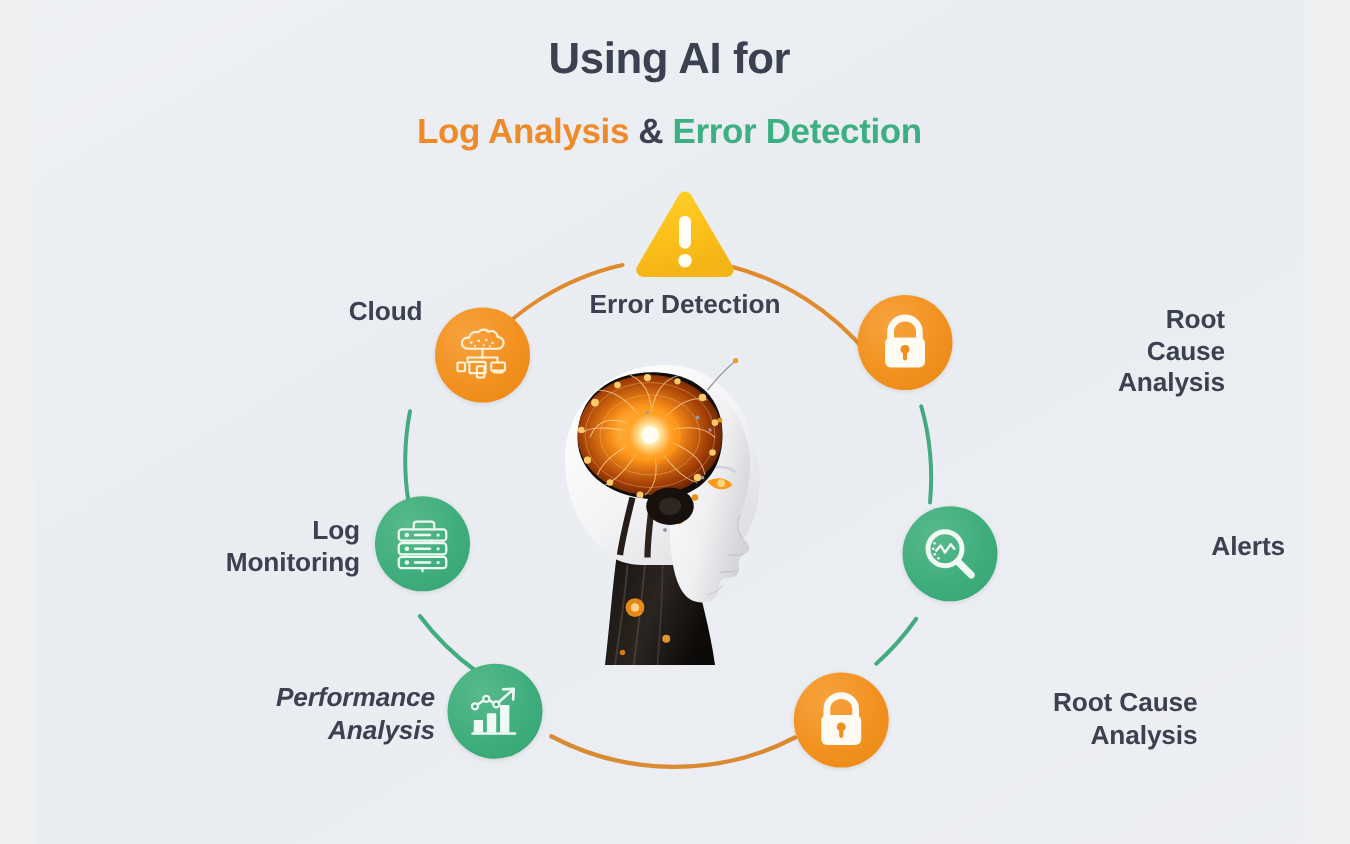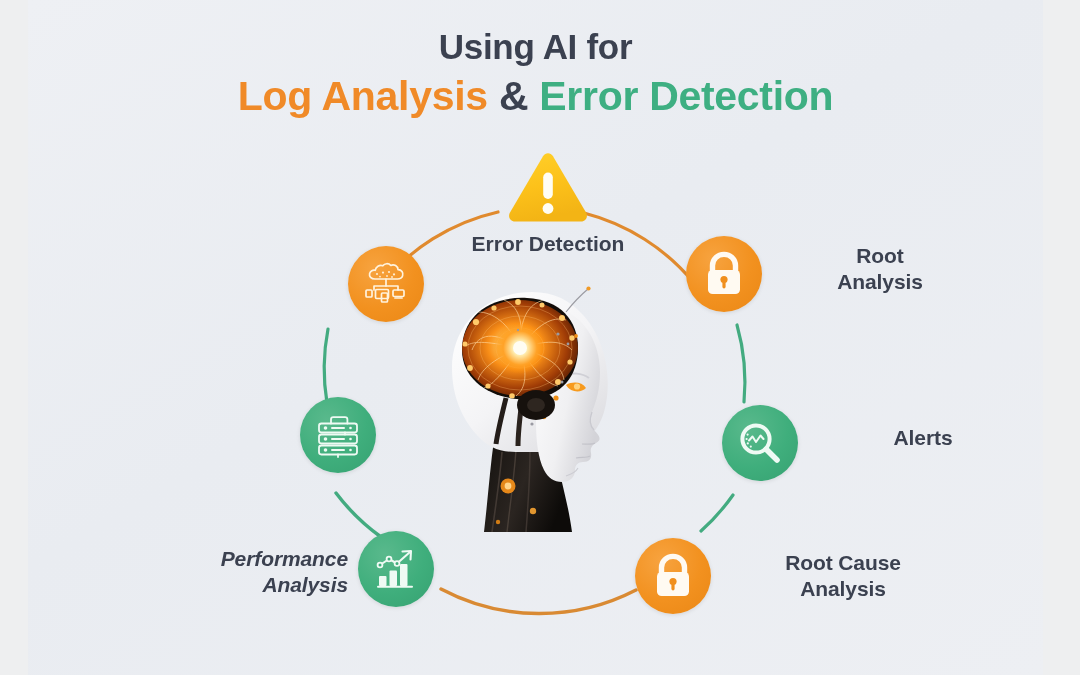--- a/index.html
+++ b/index.html
@@ -42,24 +42,24 @@
     text-align: center;
     line-height: 1.08;
   }
   .title-line1 {
     font-size: 35px;
     font-weight: bold;
     color: #3b4150;
     letter-spacing: -0.3px;
   }
   .title-line2 {
-    font-size: 41px;
+    font-size: 28px;
     font-weight: bold;
     letter-spacing: -0.3px;
-    margin-top: 8px;
+    margin-top: 24px;
   }
   .t-orange { color: #f08a28; }
   .t-amp    { color: #3b4150; }
   .t-green  { color: #3eaf82; }
 
   
   #ring-svg {
     position: absolute;
     left: 0; top: 0;
     width: 1015px;
@@ -97,21 +97,21 @@
 
   
   .node-label {
     position: absolute;
     font-size: 21px;
     font-weight: bold;
     color: #3b4150;
     line-height: 1.22;
     letter-spacing: -0.1px;
   }
-  .lbl-right { text-align: center; }
+  .lbl-right { text-align: right; }
   .lbl-left  { text-align: right; }
 
   
   #warn-tri {
     position: absolute;
     left: 479px;
     top: 152px;
     width: 82px;
     height: 72px;
   }
@@ -324,32 +324,34 @@
             <circle cx="21" cy="12.6" r="1.1"></circle>
           <circle cx="27" cy="12" r="1.1"></circle>
             <circle cx="32" cy="14.4" r="1.1"></circle>
           <circle cx="18" cy="16.6" r="0.9"></circle>
             <circle cx="25" cy="16" r="0.9"></circle>
           <circle cx="30" cy="17" r="0.9"></circle>
         </g>
       </svg>
     </div>
     <div class="node-label lbl-left" style="left:110px; top:237px; width:200px;">
+      <div>Cloud</div>
     </div>
 
     <div class="node orange" style="left:658px; top:236px;">
       <svg width="44" height="46" viewBox="0 0 44 46">
         <path d="M10.5 20 L10.5 14.5 C10.5 8.2 15.6 3.4 22 3.4 C28.4 3.4 33.5 8.2 33.5 14.5 L33.5 20" fill="none" stroke="#fffaf2" stroke-width="5.4" stroke-linecap="round"></path>
         <rect x="6" y="19" width="32" height="24" rx="4.6" fill="#fffaf2"></rect>
         <circle cx="22" cy="28.5" r="3.6" fill="#f08f1e"></circle>
         <rect x="20.4" y="29" width="3.2" height="8.4" rx="1.6" fill="#f08f1e"></rect>
       </svg>
     </div>
     <div class="node-label lbl-right" style="left:752px; top:243px; width:200px;">
       <div>Root</div>
+      <div>Cause</div>
       <div>Analysis</div>
     </div>
 
     <div class="node green" style="left:272px; top:397px;">
       <svg width="48" height="48" viewBox="0 0 48 48">
         <g fill="none" stroke="#eefaf3" stroke-width="1.8" stroke-linejoin="round" stroke-linecap="round">
           <rect x="5" y="12.5" width="38" height="9" rx="2.4"></rect>
           <rect x="5" y="23.5" width="38" height="9" rx="2.4"></rect>
           <rect x="5" y="34.5" width="38" height="9" rx="2.4"></rect>
           <path d="M17 12.5 L17 8.5 C17 7.2 18 6.2 19.3 6.2 L31 6.2 C32.4 6.2 33.4 7.2 33.4 8.5 L33.4 12.5"></path>
@@ -362,20 +364,24 @@
             <circle cx="11.5" cy="39" r="1.8"></circle>
           <rect x="17" y="16" width="14" height="2" rx="1"></rect>
           <rect x="17" y="27" width="14" height="2" rx="1"></rect>
           <rect x="17" y="38" width="14" height="2" rx="1"></rect>
           <circle cx="36.5" cy="17" r="1.3"></circle>
             <circle cx="36.5" cy="28" r="1.3"></circle>
             <circle cx="36.5" cy="39" r="1.3"></circle>
         </g>
       </svg>
     </div>
+    <div class="node-label lbl-left" style="left:60px; top:412px; width:200px;">
+      <div>Log</div>
+      <div>Monitoring</div>
+    </div>
 
     <div class="node green" style="left:694px; top:405px;">
       <svg width="48" height="48" viewBox="0 0 48 48">
         <circle cx="20" cy="20" r="13.6" fill="none" stroke="#effaf4" stroke-width="4"></circle>
         <path d="M30.2 30.2 L41 41" stroke="#effaf4" stroke-width="5.6" stroke-linecap="round"></path>
         <path d="M13 21.5 L16.5 17.5 L20 23 L24.5 16.5 L27.5 20" fill="none" stroke="#effaf4" stroke-width="2" stroke-linecap="round" stroke-linejoin="round"></path>
         <g fill="#effaf4">
           <circle cx="11.6" cy="15.6" r="1.1"></circle>
             <circle cx="10.6" cy="20" r="1.1"></circle>
           <circle cx="11.8" cy="24.4" r="1.1"></circle>

